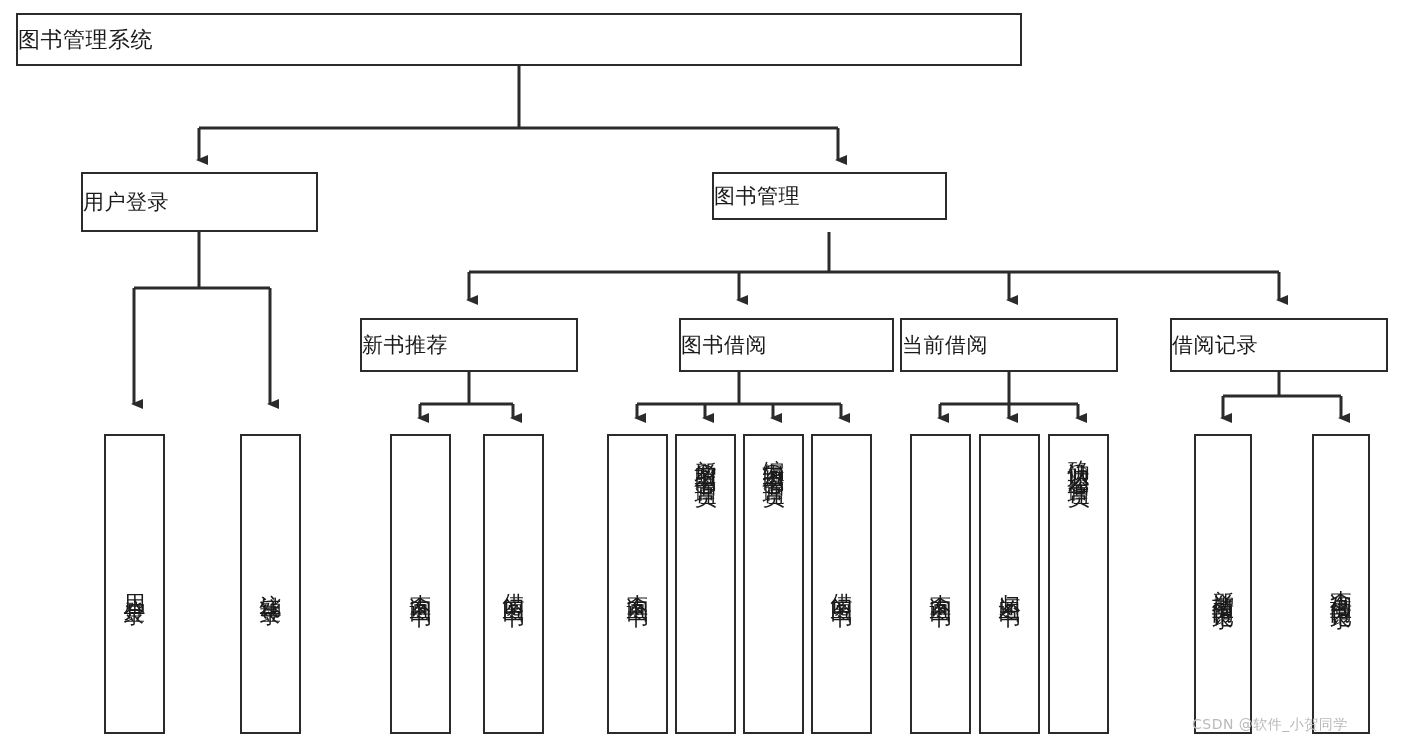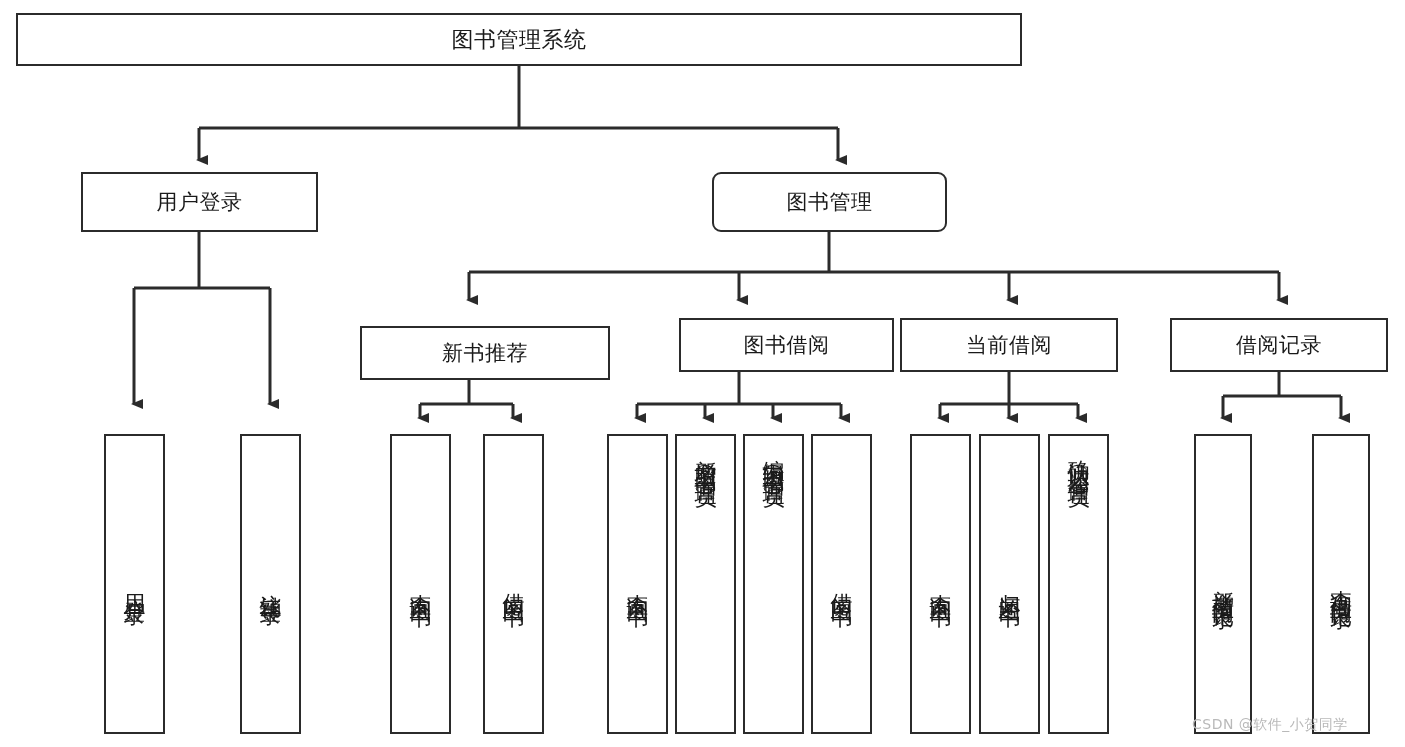--- a/index.html
+++ b/index.html
@@ -25,21 +25,21 @@
     height: 747px;
     pointer-events: none;
   }
   .node {
     position: absolute;
     box-sizing: border-box;
     border: 2.5px solid #2b2b2b;
     background: #ffffff;
     display: flex;
     align-items: center;
-    justify-content: center;
+    justify-content: flex-start;
     color: #1a1a1a;
   }
   .node .lbl {
     display: block;
     text-align: center;
     line-height: 1.18;
     letter-spacing: 0.5px;
   }
   
   .node.horiz .lbl {
@@ -129,25 +129,25 @@
     </g>
   </svg>
 
   <div class="node horiz root" style="left:16px; top:13px; width:1006px; height:53px;">
     <span class="lbl">图书管理系统</span>
   </div>
 
   <div class="node horiz" style="left:81px; top:172px; width:237px; height:60px;">
     <span class="lbl">用户登录</span>
   </div>
-  <div class="node horiz" style="left:712px; top:172px; width:235px; height:60px;border-radius:9px;">
+  <div class="node horiz" style="left:712px; top:172px; width:235px; height:48px;">
     <span class="lbl">图书管理</span>
   </div>
 
-  <div class="node horiz" style="left:360px; top:318px; width:250px; height:54px;margin-top:8px;">
+  <div class="node horiz" style="left:360px; top:318px; width:218px; height:54px;">
     <span class="lbl">新书推荐</span>
   </div>
   <div class="node horiz" style="left:632px; top:318px; width:215px; height:54px;margin-left:47px;">
     <span class="lbl">图书借阅</span>
   </div>
   <div class="node horiz" style="left:900px; top:318px; width:218px; height:54px;">
     <span class="lbl">当前借阅</span>
   </div>
   <div class="node horiz" style="left:1170px; top:318px; width:218px; height:54px;">
     <span class="lbl">借阅记录</span>

